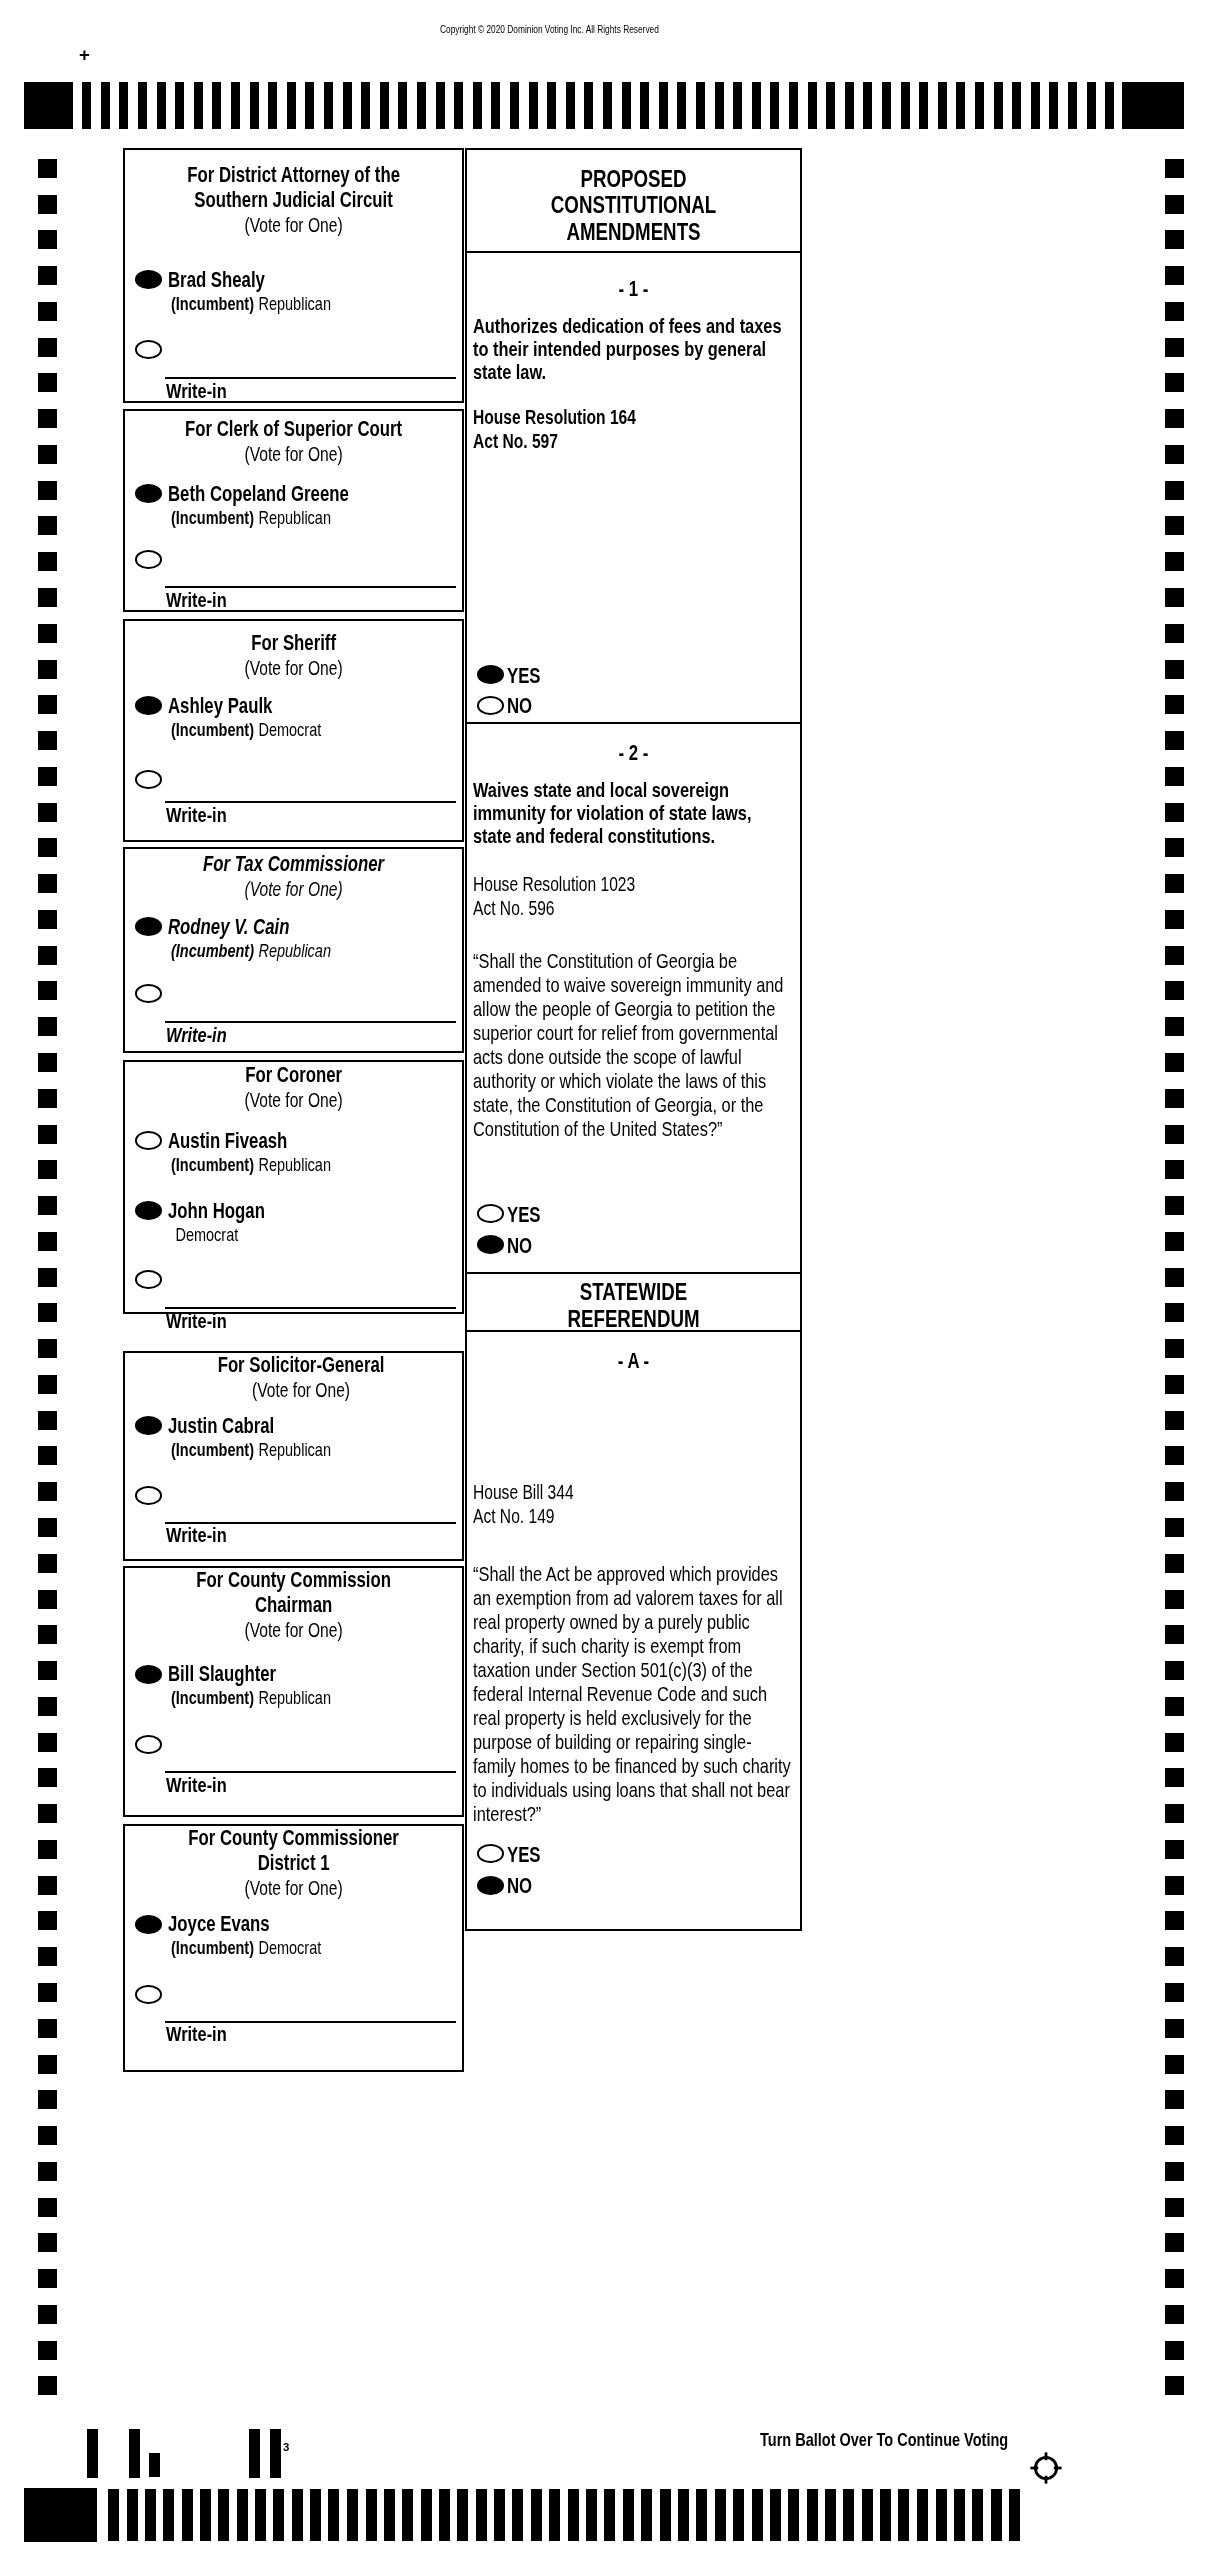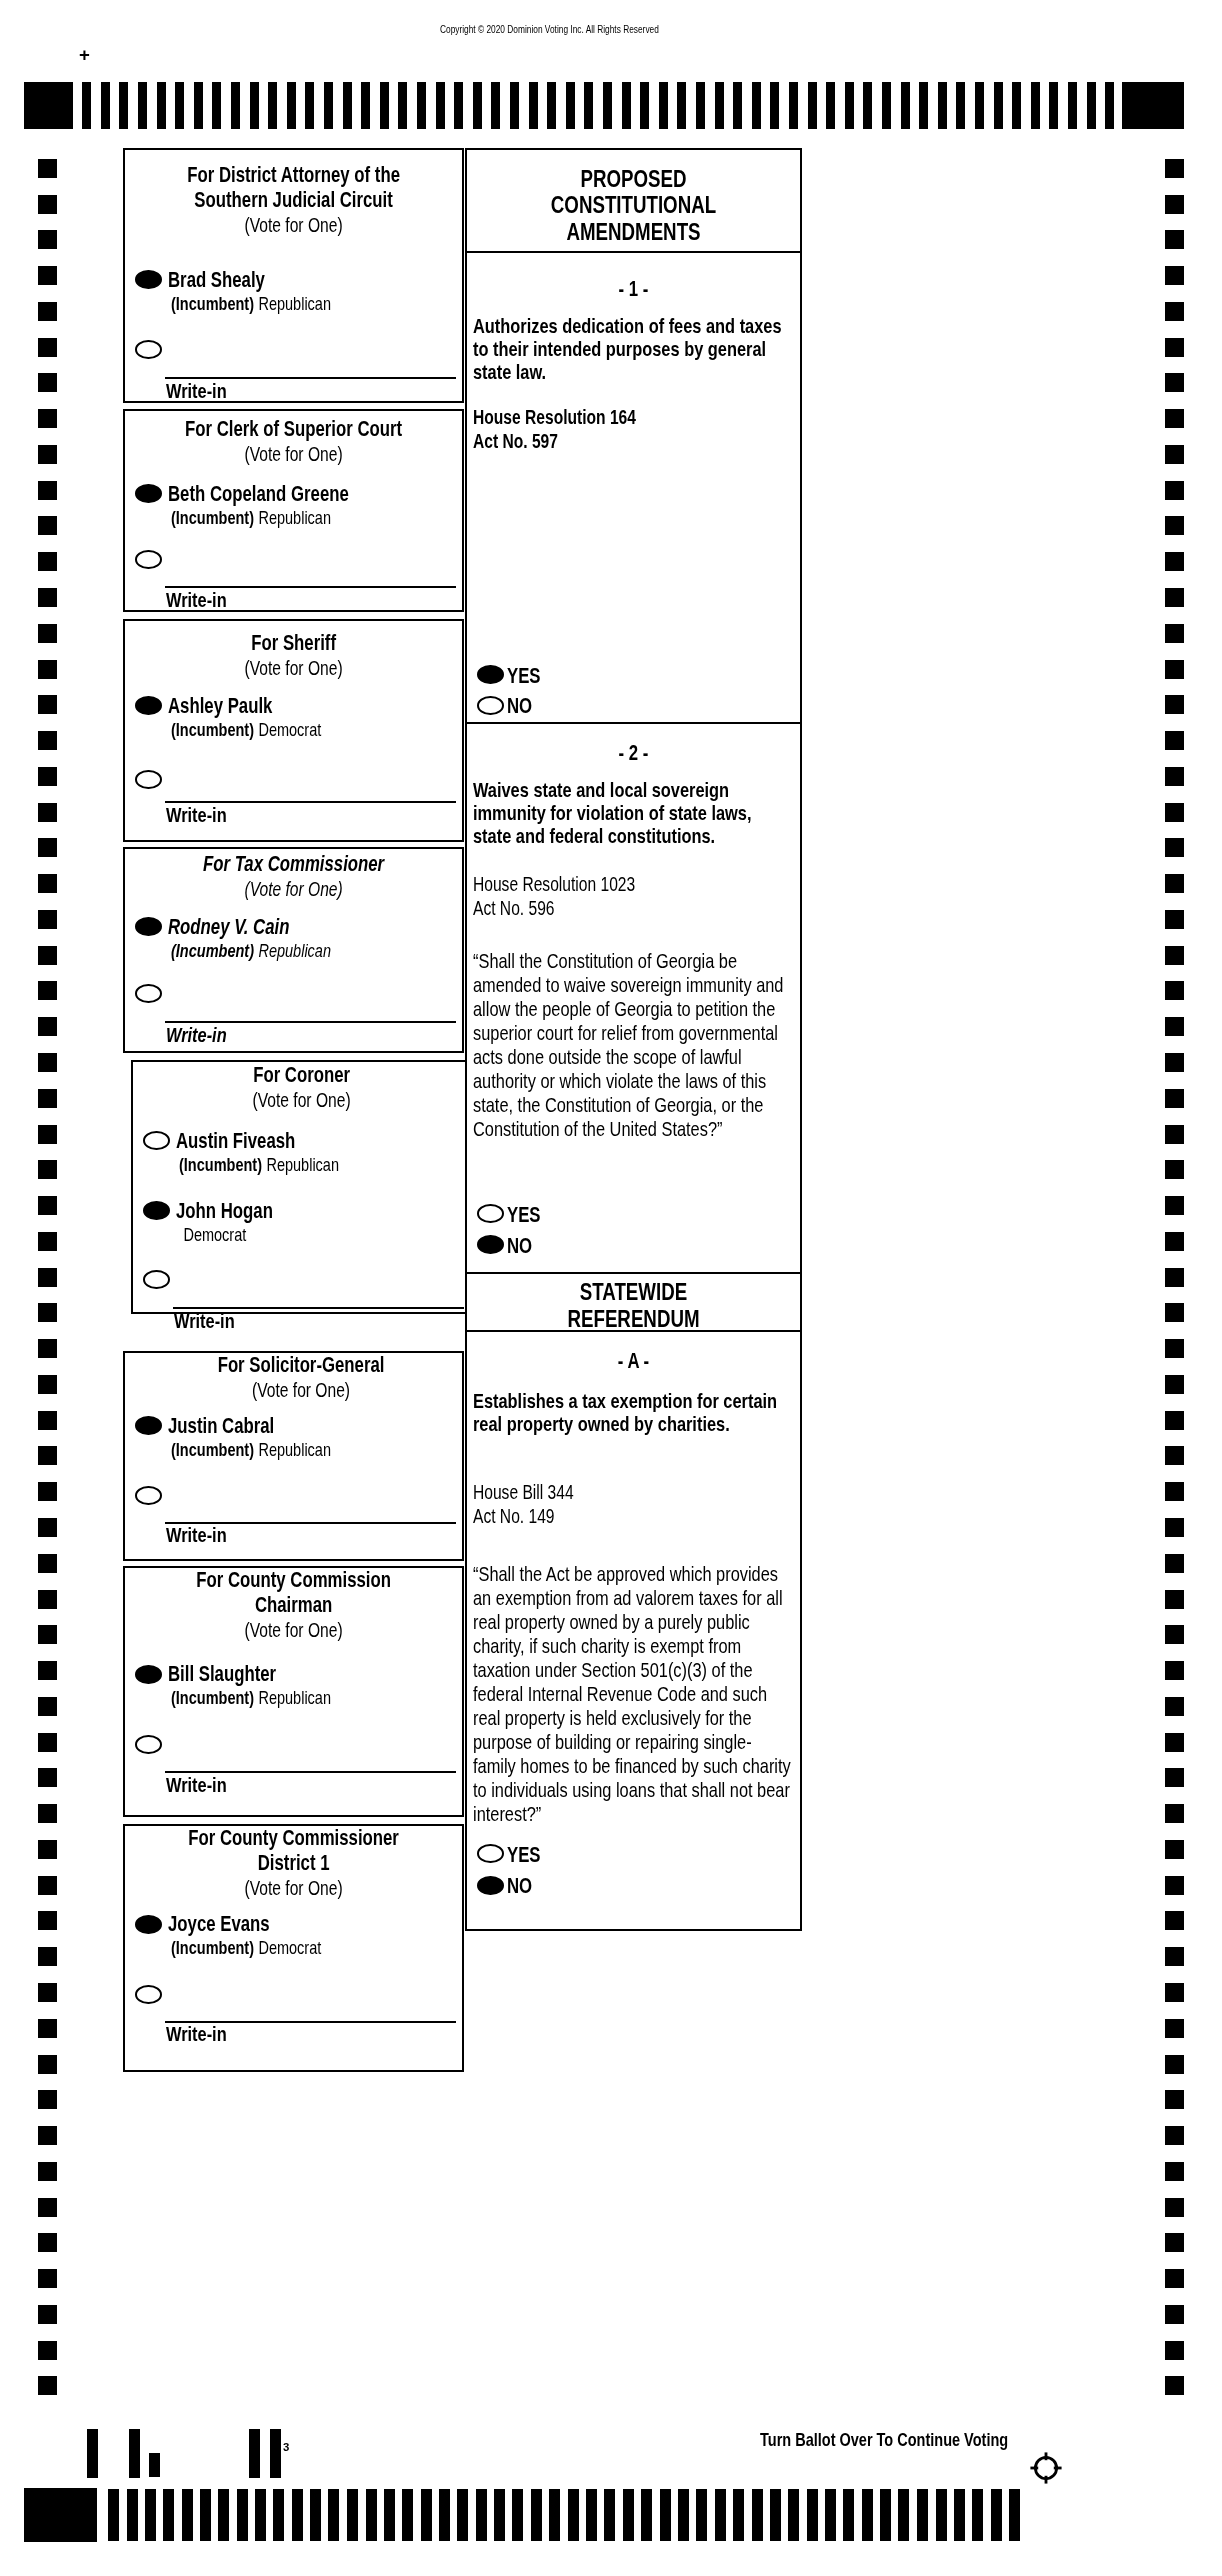--- a/index.html
+++ b/index.html
@@ -375,21 +375,21 @@
         </div>
       </div>
       <div class="oval" style="left: 10px; top: 135px;"></div>
       <div class="wline" style="top: 172px;"></div>
       <div class="abs" style="left: 41px; top: 174px;">
         <div class="cx">
           <div class="wlabel">Write-in</div>
         </div>
       </div>
     </div>
-    <div class="box" style="left: 131px; top: 1060px; width: 341px; height: 254px;">
+    <div class="box" style="left: 123px; top: 1060px; width: 341px; height: 254px;">
       <div class="abs" style="left: 2.9px; right: 2.9px; top: 1.4px;">
         <div class="cx">
           <div class="ct">For Coroner</div>
           <div class="ci">(Vote for One)</div>
         </div>
       </div>
       <div class="oval" style="left: 10px; top: 69px;"></div>
       <div class="abs" style="left: 43px; right: 2.9px; top: 68px;">
         <div class="cx">
           <div class="cname">Austin Fiveash</div>
@@ -580,25 +580,20 @@
       <div class="abs" style="left: 40px; top: 510px;">
         <div class="cx">
           <div class="molabel">NO</div>
         </div>
       </div>
     </div>
     <div class="box" style="left: 465px; top: 1330px; width: 337px; height: 601px;">
       <div class="abs" style="left: 0px; right: 0px; top: 17px;">
         <div class="cx">
           <div class="mnum">- A -</div>
-        </div>
-      </div>
-      <div class="abs" style="left: 5.7px; right: 7.2px; top: 57px;">
-        <div class="cx">
-          <div class="msummary">Establishes a tax exemption for certain real property owned by charities.</div>
         </div>
       </div>
       <div class="abs" style="left: 5.7px; right: 7.2px; top: 149px;">
         <div class="cx">
           <div class="mauth">House Bill 344</div>
           <div class="mauth">Act No. 149</div>
         </div>
       </div>
       <div class="abs" style="left: 5.7px; right: 7.2px; top: 230px;">
         <div class="cx">

